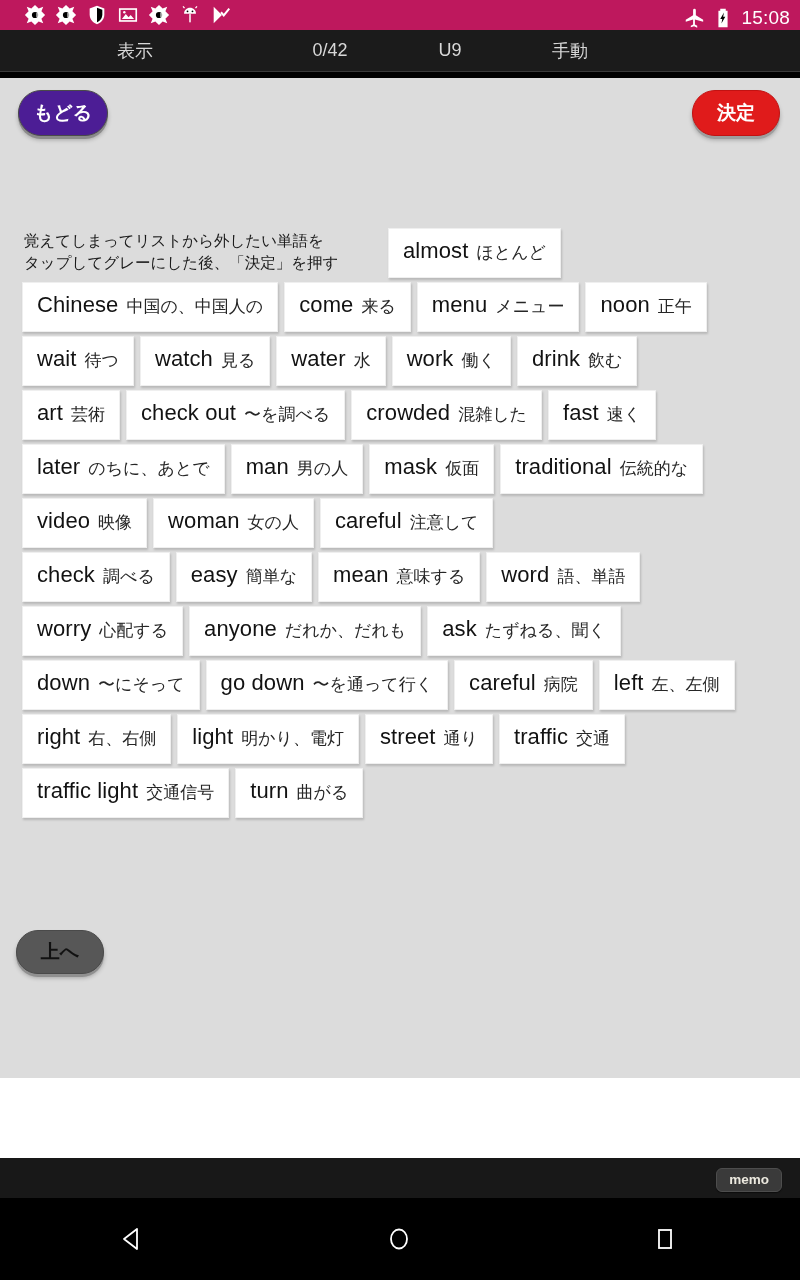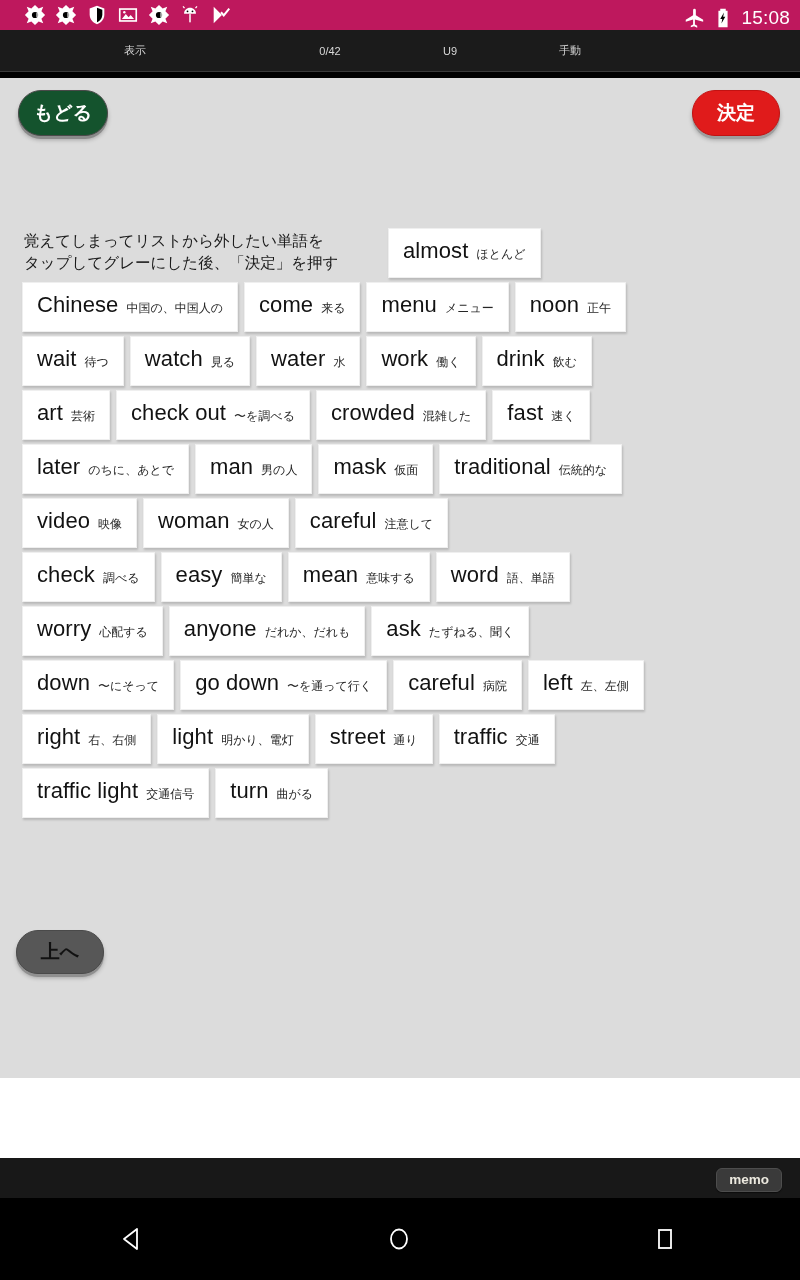--- a/index.html
+++ b/index.html
@@ -20,39 +20,39 @@
   .sicon { width: 22px; height: 22px; display: block; }
   .status-right {
     position: absolute; right: 10px; top: 0; height: 36px;
     display: flex; align-items: center; gap: 7px;
   }
   .clock { color: #fff; font-size: 19px; letter-spacing: .2px; }
 
   
   .appbar {
     height: 42px; background: #1b1b1b; border-bottom: 1px solid #3a3a3a;
-    display: flex; align-items: center; color: #d8d8d8; font-size: 11px;
+    display: flex; align-items: center; color: #d8d8d8; font-size: 18px;
   }
   .appbar .slot { text-align: center; }
   .slot-a { width: 270px; }
   .slot-b { width: 120px; }
   .slot-c { width: 120px; }
   .slot-d { width: 120px; }
 
   
   .panel {
     position: absolute; left: 0; top: 78px; width: 800px; height: 1000px;
     background: #dcdcdc;
   }
   .toolbar { position: relative; height: 72px; }
 
   .btn-back {
     position: absolute; left: 18px; top: 12px;
     width: 90px; height: 46px; border-radius: 23px;
-    background: #14532d; color: #fff; font-size: 19px; font-weight: bold;
+    background: #4c1d95; color: #fff; font-size: 19px; font-weight: bold;
     display: flex; align-items: center; justify-content: center;
     box-shadow: 0 3px 0 #8b8b8b, 0 4px 4px rgba(0,0,0,.25);
     border: 1px solid #4a4a4a;
   }
   .btn-decide {
     position: absolute; right: 20px; top: 12px;
     width: 88px; height: 46px; border-radius: 23px;
     background: #e01b1b; color: #fff; font-size: 19px; font-weight: bold;
     display: flex; align-items: center; justify-content: center;
     box-shadow: 0 3px 0 #9e9e9e, 0 4px 4px rgba(0,0,0,.25);
@@ -74,21 +74,21 @@
   .row.first { padding-left: 366px; }
   .card {
     background: #fff; border: 1px solid #efefef;
     box-shadow: 1px 2px 2px rgba(0,0,0,.16);
     padding: 9px 14px 11px 14px;
     margin: 0 6px 4px 0;
     display: flex; align-items: baseline; white-space: nowrap;
     min-height: 50px;
   }
   .card .en { font-size: 22px; color: #121212; letter-spacing: .1px; }
-  .card .jp { font-size: 12px; color: #262626; margin-left: 8px; }
+  .card .jp { font-size: 17px; color: #262626; margin-left: 8px; }
 
   
   .btn-up {
     position: absolute; left: 16px; top: 852px;
     width: 88px; height: 44px; border-radius: 22px;
     background: #575757; color: #111; font-size: 19px; font-weight: bold;
     display: flex; align-items: center; justify-content: center;
     box-shadow: 0 3px 0 #909090, 0 4px 4px rgba(0,0,0,.25);
     border: 1px solid #4a4a4a;
   }

